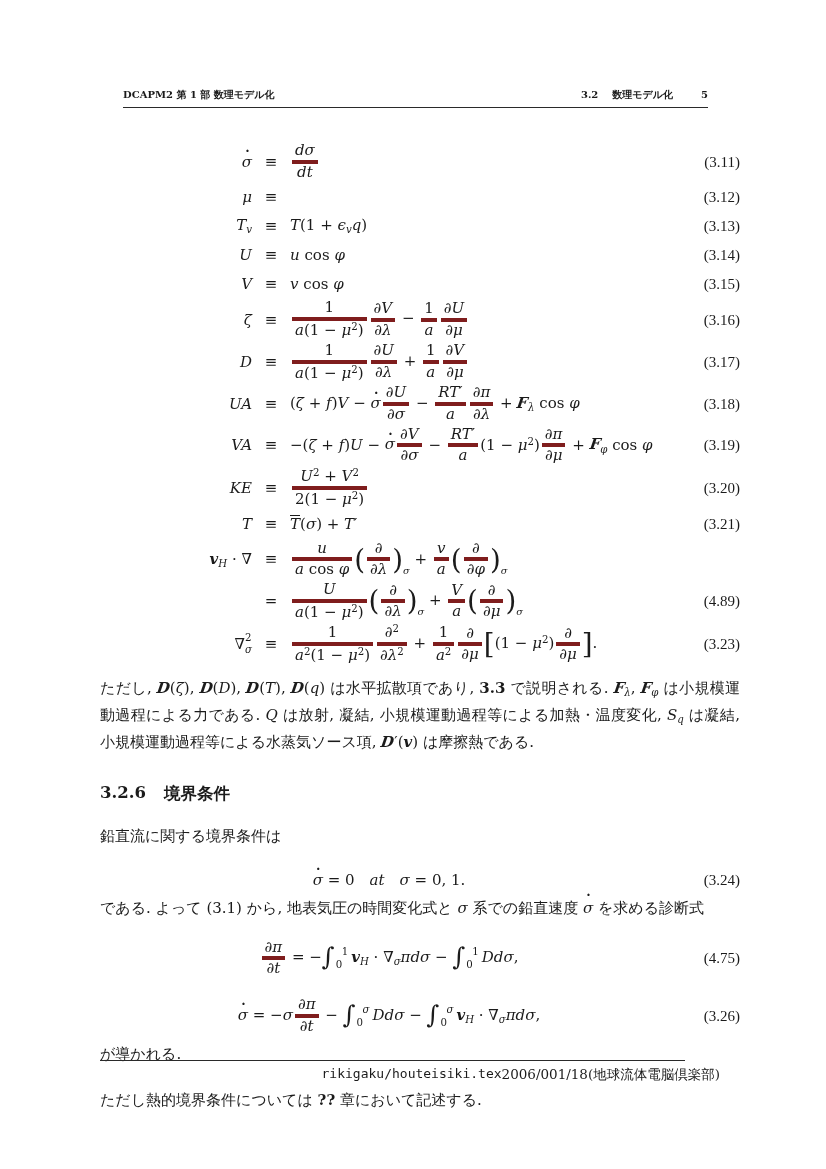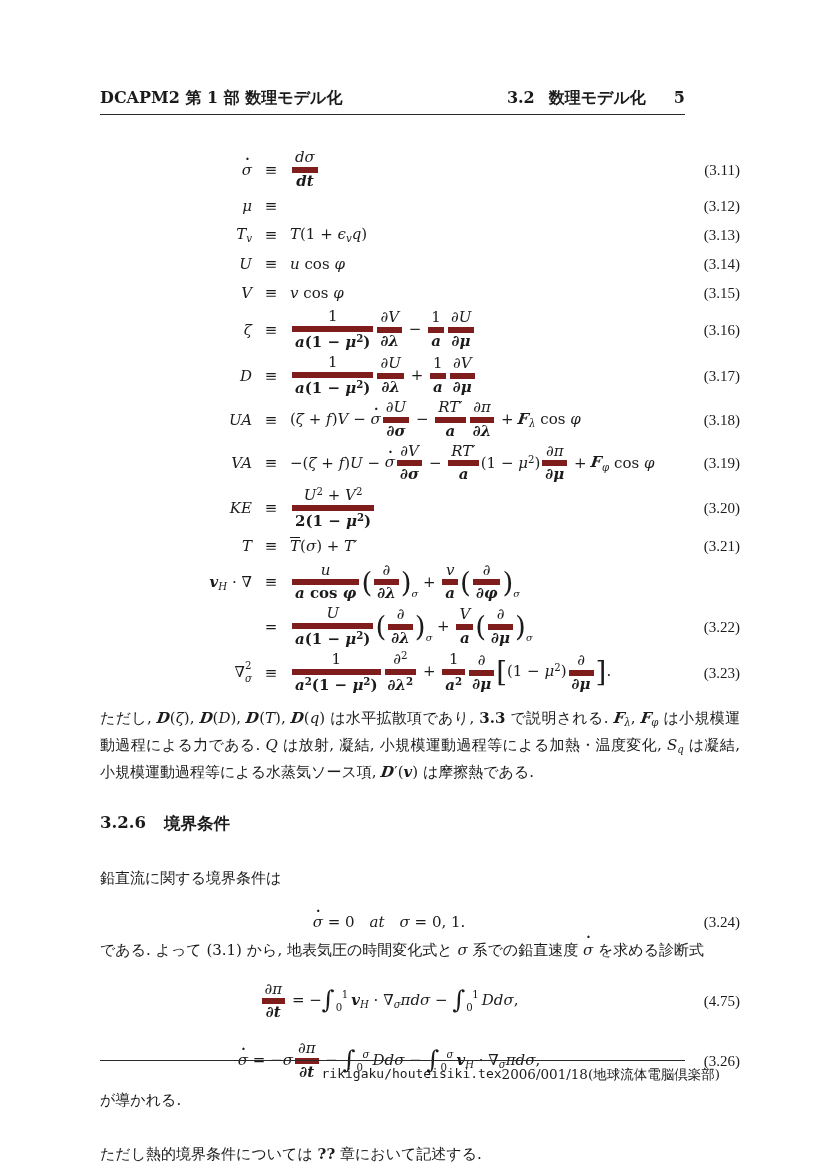--- a/index.html
+++ b/index.html
@@ -9,44 +9,44 @@
     background:#ffffff;
     color:#1b1b1b;
     font-family:"DejaVu Serif","Liberation Serif",serif;
     overflow:hidden;
   }
   .content{position:absolute;left:100px;top:88px;width:640px;}
   
   .header{
     width:585px;
     display:flex;justify-content:space-between;align-items:baseline;
-    font-weight:bold;font-size:16px;
-    padding-bottom:5px;border-bottom:1.4px solid #2a2a2a;
+    font-weight:bold;font-size:10px;
+    padding-bottom:5px;border-bottom:1.4px solid #2a2a2a;margin-left:23px;
   }
   .h-right{display:inline-flex;gap:14px;align-items:baseline;}
   .h-right .pgnum{margin-left:14px;}
   
   .eqs{margin-top:34px;font-size:15px;}
   .eqrow{
     display:flex;align-items:center;position:relative;
     padding-right:62px;margin:2px 0;min-height:27px;
   }
   .eq-lhs{width:152px;text-align:right;white-space:nowrap;}
   .eq-rel{width:38px;text-align:center;}
   .eq-rhs{flex:1;text-align:left;white-space:nowrap;}
   .eq-num{position:absolute;right:0;top:50%;transform:translateY(-50%);font-size:15px;font-family:Liberation Serif, serif;}
   
   .eqc{position:relative;text-align:center;padding-right:62px;margin:14px 0;font-size:15px;}
   .eqc .eq-num{right:0;}
   
   .math i, i{font-style:italic;}
   .rm{font-style:normal;}
   .frac{display:inline-block;vertical-align:middle;text-align:center;margin:0 2px;line-height:1.18;}
-  .fn{display:block;border-bottom:6px solid #7f1d1d;padding:0 3px;}
-  .fd{display:block;padding:0 3px;font-weight:bold;}
+  .fn{display:block;border-bottom:4px solid #7f1d1d;padding:0 3px;}
+  .fd{display:block;padding:0 3px;}
   .sp{font-size:0.68em;vertical-align:0.5em;}
   .sb{font-size:0.68em;vertical-align:-0.28em;}
   .sbl{font-size:0.65em;vertical-align:-1.05em;}
   .dt{display:inline-block;position:relative;}
   .dt::after{
     content:'·';position:absolute;left:55%;top:-0.58em;transform:translateX(-50%);
     font-style:normal;font-weight:bold;font-size:0.85em;line-height:1;
   }
   .bar{display:inline-block;line-height:1.02;border-top:1.2px solid #1b1b1b;padding-top:1px;}
   .bg{font-size:1.85em;line-height:0;vertical-align:middle;font-weight:400;}
@@ -61,24 +61,24 @@
   
   .para{
     font-size:15px;line-height:22px;text-align:justify;
     margin:0;
   }
   .p1{margin-top:12px;}
   .sechead{
     margin-top:30px;font-weight:bold;font-size:16.5px;
     display:flex;gap:18px;align-items:flex-start;
   }
-  .p2{margin-top:32px;}
+  .p2{margin-top:20px;}
   .p3{margin-top:2px;}
   .p4{margin-top:8px;}
-  .p5{margin-top:32px;}
+  .p5{margin-top:24px;}
   .eq324{margin:24px 0 8px 0;}
   .eq325{margin:20px 0 6px 0;}
   .eq326{margin:18px 0 4px 0;}
   
   .footer{
     position:absolute;left:100px;top:1060px;width:585px;
     border-top:1.2px solid #2a2a2a;
     font-size:13.5px;
   }
   .f-inner{display:flex;justify-content:flex-end;padding-top:5px;width:620px;}
@@ -168,21 +168,21 @@
         <div class="eqrow">
           <span class="eq-lhs math"><b><i>v</i></b><span class="sb"><i>H</i></span> · ∇</span>
           <span class="eq-rel math">≡</span>
           <span class="eq-rhs math"><span class="frac"><span class="fn"><i>u</i></span><span class="fd"><i>a</i> <span class="rm">cos</span> <i>φ</i></span></span><span class="bg">(</span><span class="frac"><span class="fn"><i>∂</i></span><span class="fd"><i>∂λ</i></span></span><span class="bg">)</span><span class="sbl"><i>σ</i></span> + <span class="frac"><span class="fn"><i>v</i></span><span class="fd"><i>a</i></span></span><span class="bg">(</span><span class="frac"><span class="fn"><i>∂</i></span><span class="fd"><i>∂φ</i></span></span><span class="bg">)</span><span class="sbl"><i>σ</i></span></span>
           <span class="eq-num math"></span>
         </div>
         <div class="eqrow">
           <span class="eq-lhs math"></span>
           <span class="eq-rel math">=</span>
           <span class="eq-rhs math"><span class="frac"><span class="fn"><i>U</i></span><span class="fd"><i>a</i>(1 − <i>μ</i><span class="sp">2</span>)</span></span><span class="bg">(</span><span class="frac"><span class="fn"><i>∂</i></span><span class="fd"><i>∂λ</i></span></span><span class="bg">)</span><span class="sbl"><i>σ</i></span> + <span class="frac"><span class="fn"><i>V</i></span><span class="fd"><i>a</i></span></span><span class="bg">(</span><span class="frac"><span class="fn"><i>∂</i></span><span class="fd"><i>∂μ</i></span></span><span class="bg">)</span><span class="sbl"><i>σ</i></span></span>
-          <span class="eq-num math">(3.22)</span>
+          <span class="eq-num math">(4.89)</span>
         </div>
         <div class="eqrow">
           <span class="eq-lhs math">∇<span class="stk"><span class="stu">2</span><span class="stl"><i>σ</i></span></span></span>
           <span class="eq-rel math">≡</span>
           <span class="eq-rhs math"><span class="frac"><span class="fn">1</span><span class="fd"><i>a</i><span class="sp">2</span>(1 − <i>μ</i><span class="sp">2</span>)</span></span><span class="frac"><span class="fn"><i>∂</i><span class="sp">2</span></span><span class="fd"><i>∂λ</i><span class="sp">2</span></span></span> + <span class="frac"><span class="fn">1</span><span class="fd"><i>a</i><span class="sp">2</span></span></span><span class="frac"><span class="fn"><i>∂</i></span><span class="fd"><i>∂μ</i></span></span><span class="bg">[</span>(1 − <i>μ</i><span class="sp">2</span>)<span class="frac"><span class="fn"><i>∂</i></span><span class="fd"><i>∂μ</i></span></span><span class="bg">]</span>.</span>
           <span class="eq-num math">(3.23)</span>
         </div>
       </div>
 
     <p class="para p1">ただし, <span class="cal">D</span>(<i>ζ</i>), <span class="cal">D</span>(<i>D</i>), <span class="cal">D</span>(<i>T</i>), <span class="cal">D</span>(<i>q</i>) は水平拡散項であり, <b>3.3</b> で説明される. <span class="cal">F</span><span class="sb"><i>λ</i></span>, <span class="cal">F</span><span class="sb"><i>φ</i></span> は小規模運動過程による力である. <i>Q</i> は放射, 凝結, 小規模運動過程等による加熱・温度変化, <i>S</i><span class="sb"><i>q</i></span> は凝結, 小規模運動過程等による水蒸気ソース項, <span class="cal">D</span>′(<b><i>v</i></b>) は摩擦熱である.</p>

